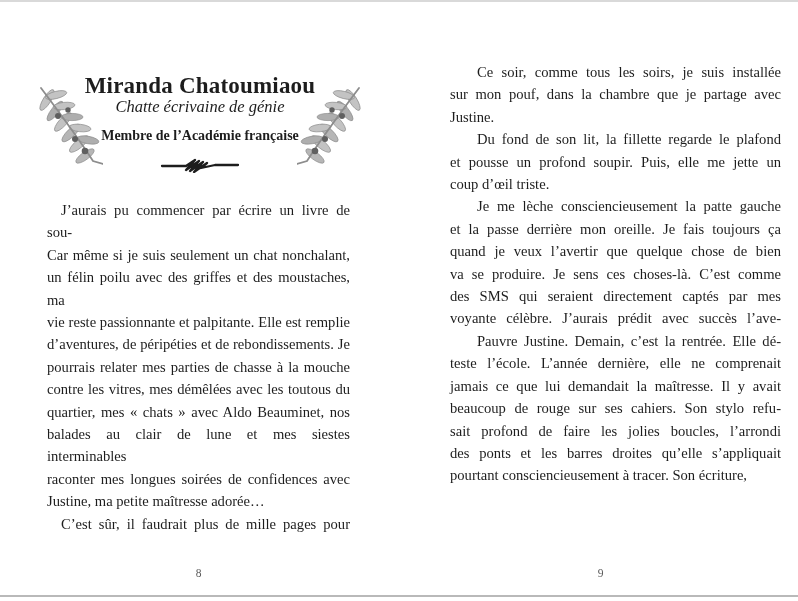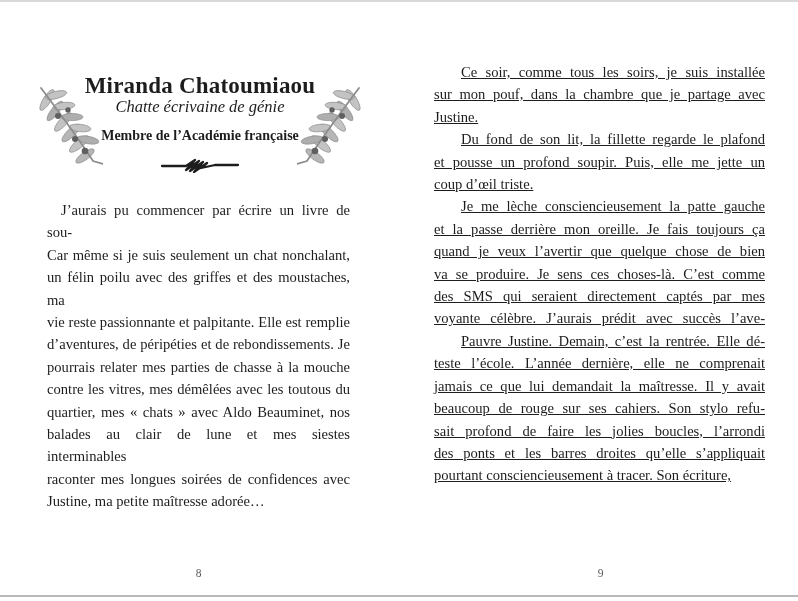--- a/index.html
+++ b/index.html
@@ -23,21 +23,21 @@
   .branch-left{left:3px;}
   .branch-right{right:3px;transform:scaleX(-1);}
 
   
   .textcol{
     position:absolute;
     font-size:14.6px;line-height:22.4px;
     text-align:justify;
   }
   .textcol-left{left:47px;top:199px;width:303px;}
-  .textcol-right{left:434px;top:61px;width:331px;text-decoration:underline;}
+  .textcol-right{left:450px;top:61px;width:331px;}
   .line{text-align-last:justify;white-space:normal;}
   .line.end{text-align-last:left;}
   .textcol-left .line.indent{text-indent:14px;font-family:Liberation Serif, serif;}
   .textcol-right .line.indent{text-indent:27px;}
 
   .pagenum{
     position:absolute;top:565px;height:16px;
     font-size:11.5px;color:#5a5a5a;text-align:center;line-height:16px;
   }
   .pagenum-left{left:47px;width:303px;}
@@ -112,20 +112,21 @@
       <div class="line">Car même si je suis seulement un chat nonchalant,</div>
       <div class="line">un félin poilu avec des griffes et des moustaches, ma</div>
       <div class="line">vie reste passionnante et palpitante. Elle est remplie</div>
       <div class="line">d’aventures, de péripéties et de rebondissements. Je</div>
       <div class="line">pourrais relater mes parties de chasse à la mouche</div>
       <div class="line">contre les vitres, mes démêlées avec les toutous du</div>
       <div class="line">quartier, mes « chats » avec Aldo Beauminet, nos</div>
       <div class="line">balades au clair de lune et mes siestes interminables</div>
       <div class="line">raconter mes longues soirées de confidences avec</div>
       <div class="line end">Justine, ma petite maîtresse adorée…</div>
+      <div class="line indent">C’est sûr, il faudrait plus de mille pages pour</div>
     </div>
 
   <div class="pagenum pagenum-left">8</div>
 </div>
 
 <div>
   <div class="textcol textcol-right">
       <div class="line indent">Ce soir, comme tous les soirs, je suis installée</div>
       <div class="line">sur mon pouf, dans la chambre que je partage avec</div>
       <div class="line end">Justine.</div>

